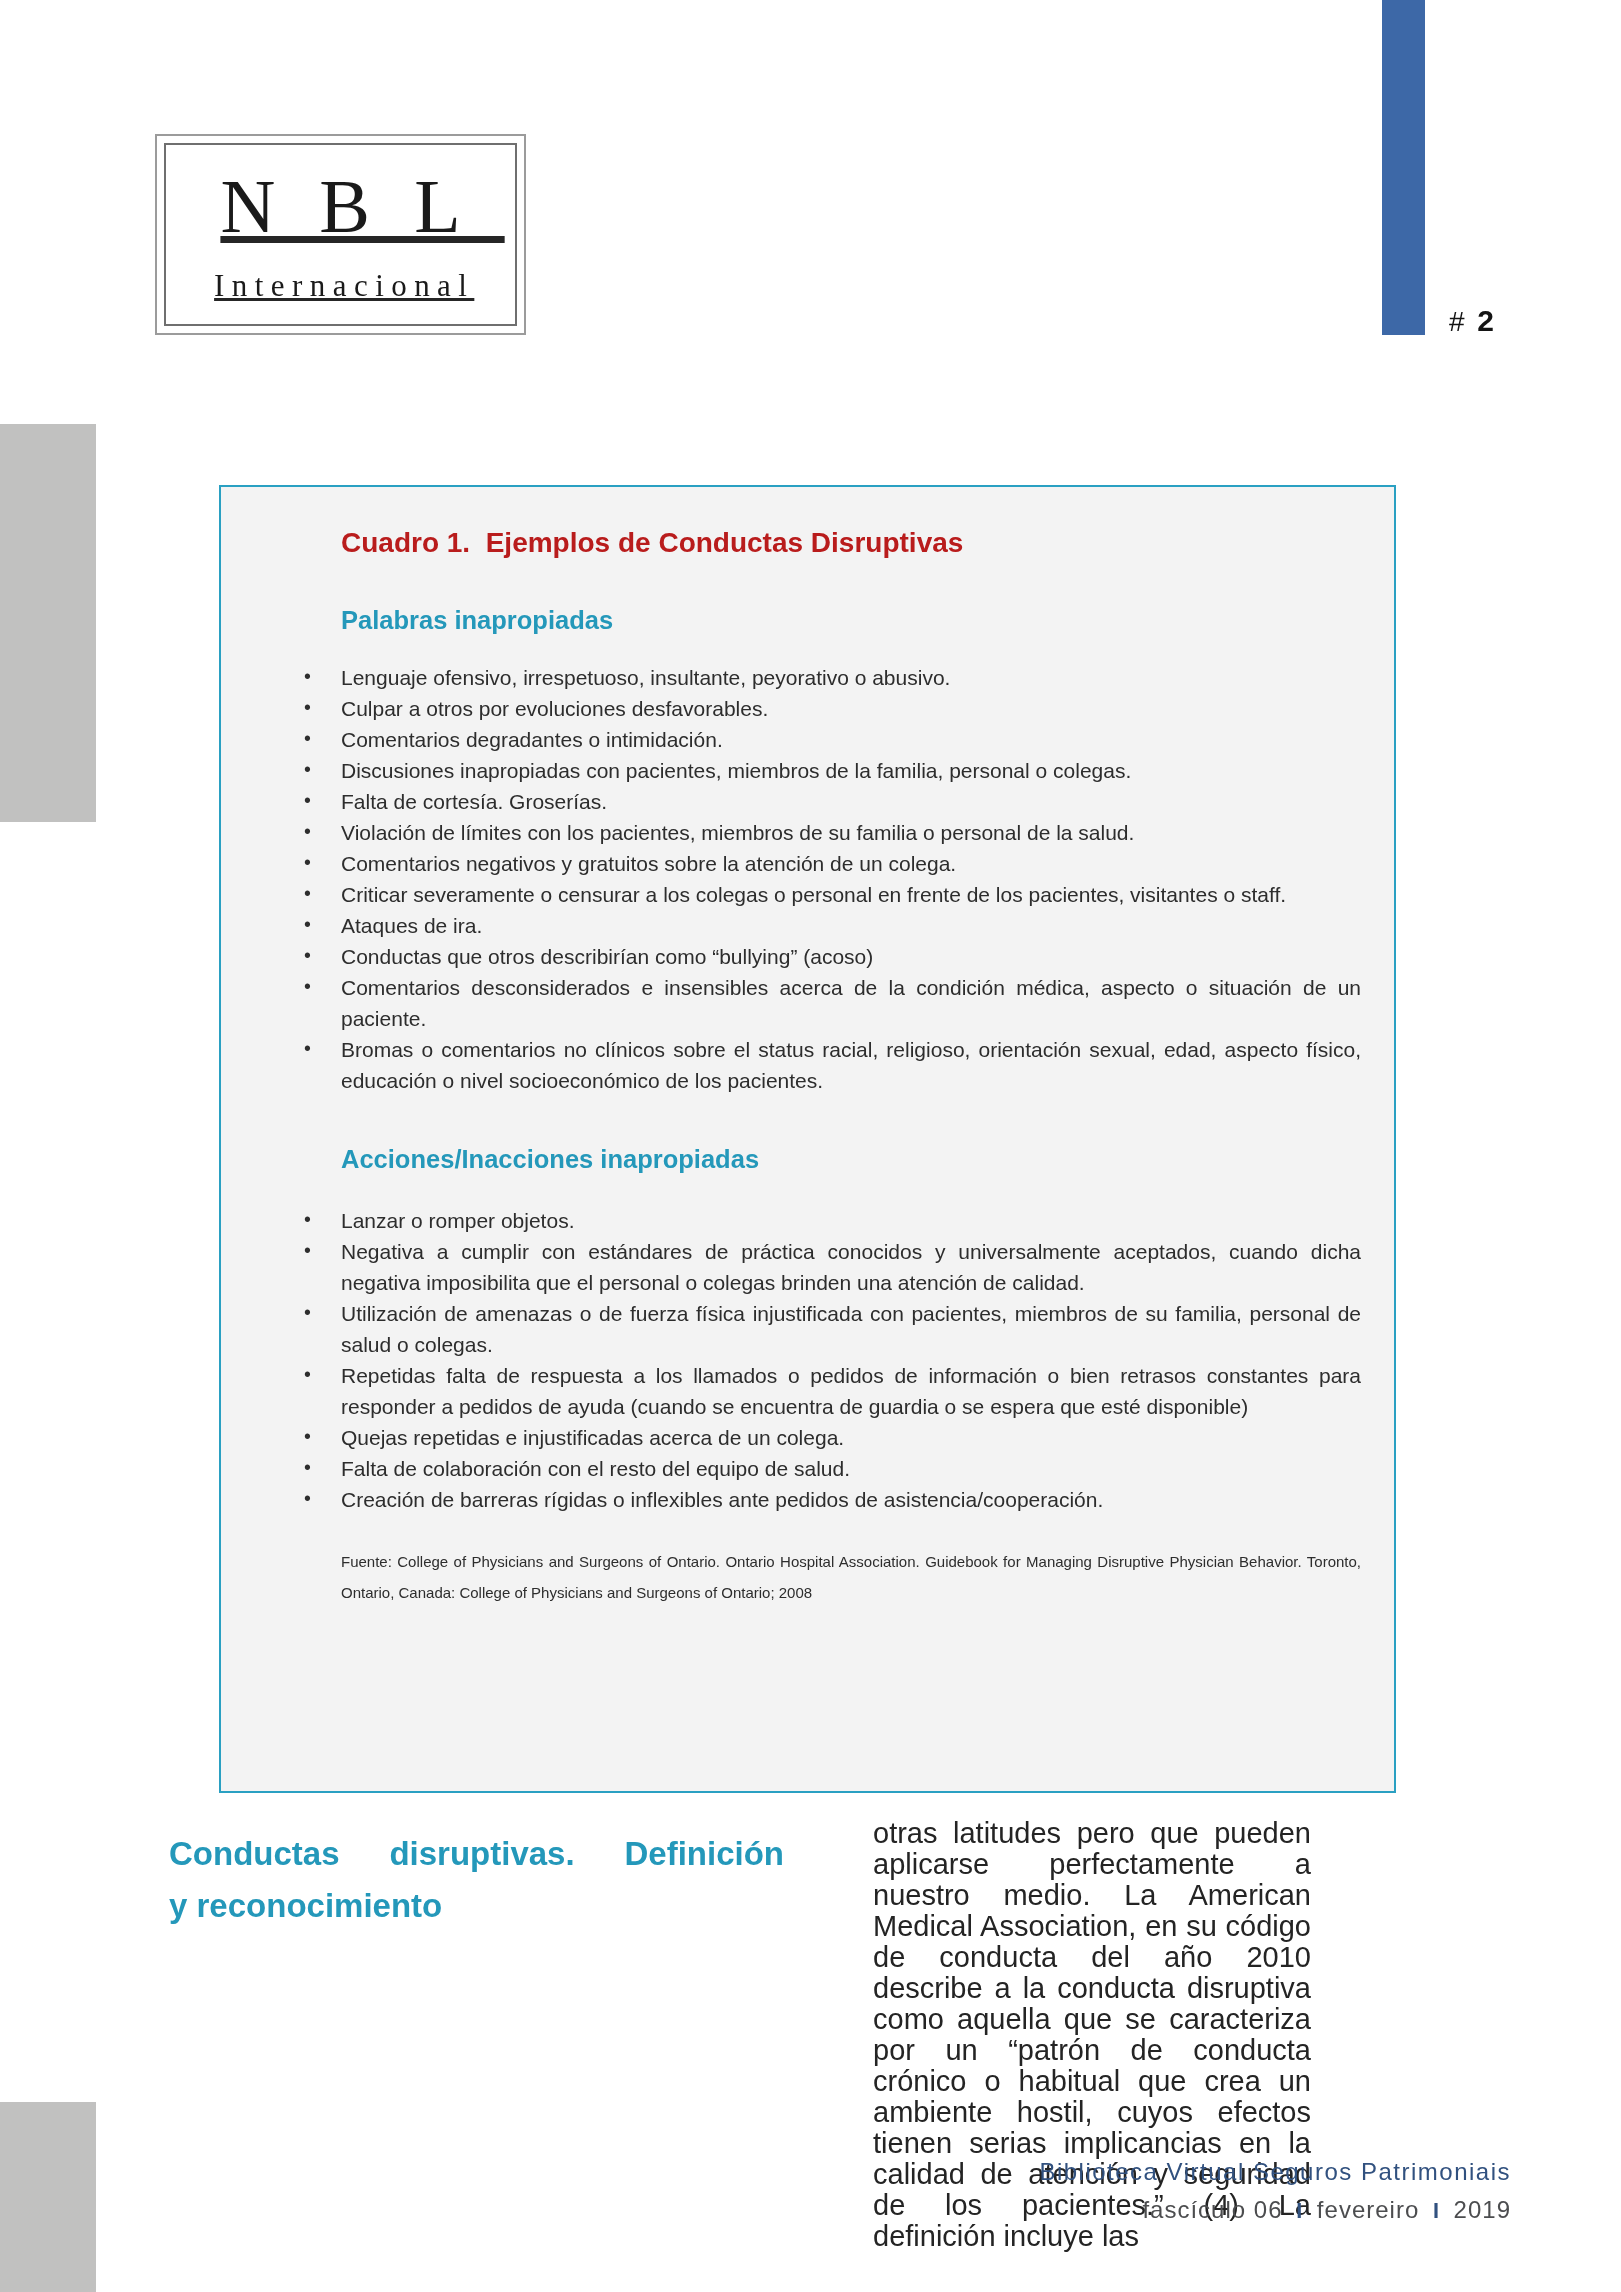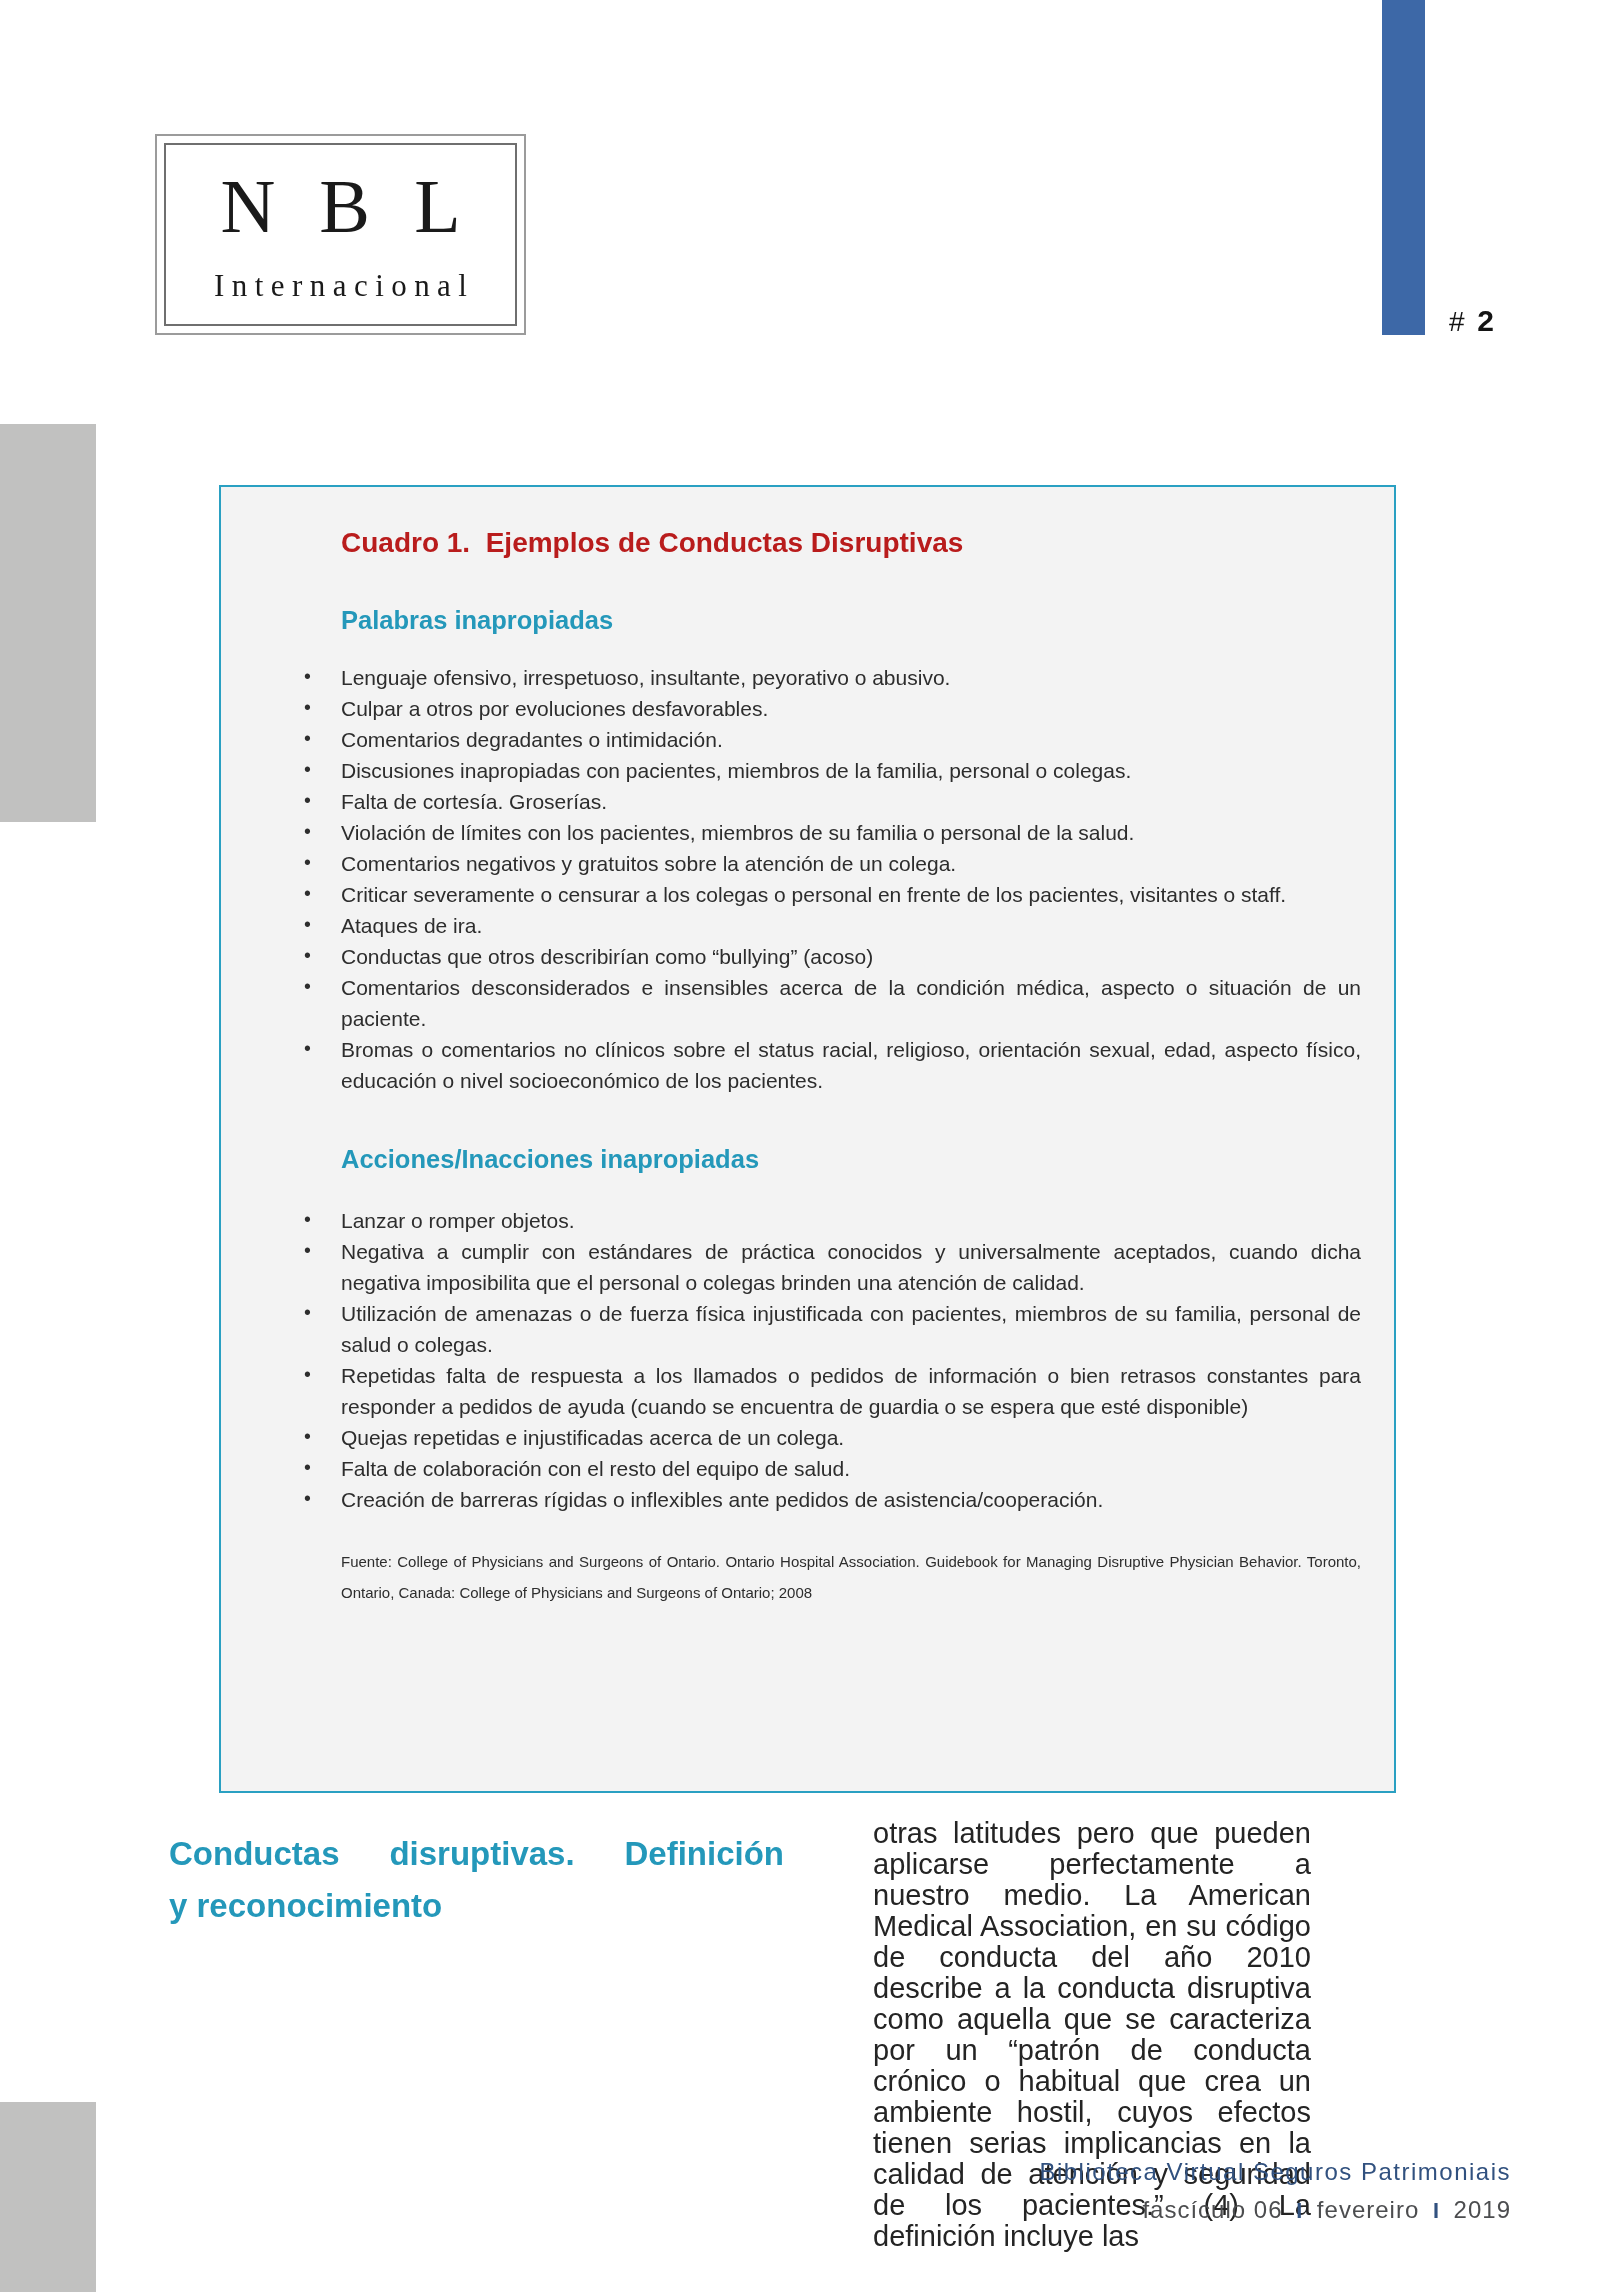--- a/index.html
+++ b/index.html
@@ -1,21 +1,21 @@
 <!DOCTYPE html>
 <html><head>
 <meta charset="utf-8">
 <style>
   html,body{margin:0;padding:0;background:#ffffff;}
   .page{position:relative;width:1621px;height:2293px;background:#ffffff;overflow:hidden;
         font-family:"Liberation Sans",sans-serif;color:#262626;}
 
   
   .logo-box{position:absolute;left:155px;top:134px;width:371px;height:201px;
-            border:2px solid #9b9b9b;padding:6.9px;box-sizing:border-box;background:#fff;}
+            border:2px solid #9b9b9b;padding:6.9px;box-sizing:border-box;background:#fff;text-decoration:underline;}
   .logo-inner{border:2px solid #6f6f6f;height:100%;box-sizing:border-box;
               display:flex;flex-direction:column;align-items:center;justify-content:center;}
   .logo-main{font-family:"Liberation Serif",serif;font-size:76px;line-height:76px;
              letter-spacing:0.58em;padding-left:0.58em;color:#1a1a1a;font-weight:400;}
   .logo-sub{font-family:"Liberation Serif",serif;font-size:31px;line-height:33px;
             letter-spacing:0.24em;padding-left:0.24em;color:#1a1a1a;margin-top:25px;}
 
   
   .blue-bar{position:absolute;left:1382px;top:0;width:43px;height:335px;background:#3d68a7;}
   .page-num{position:absolute;left:1449px;top:304px;font-size:28px;line-height:33px;color:#141414;

